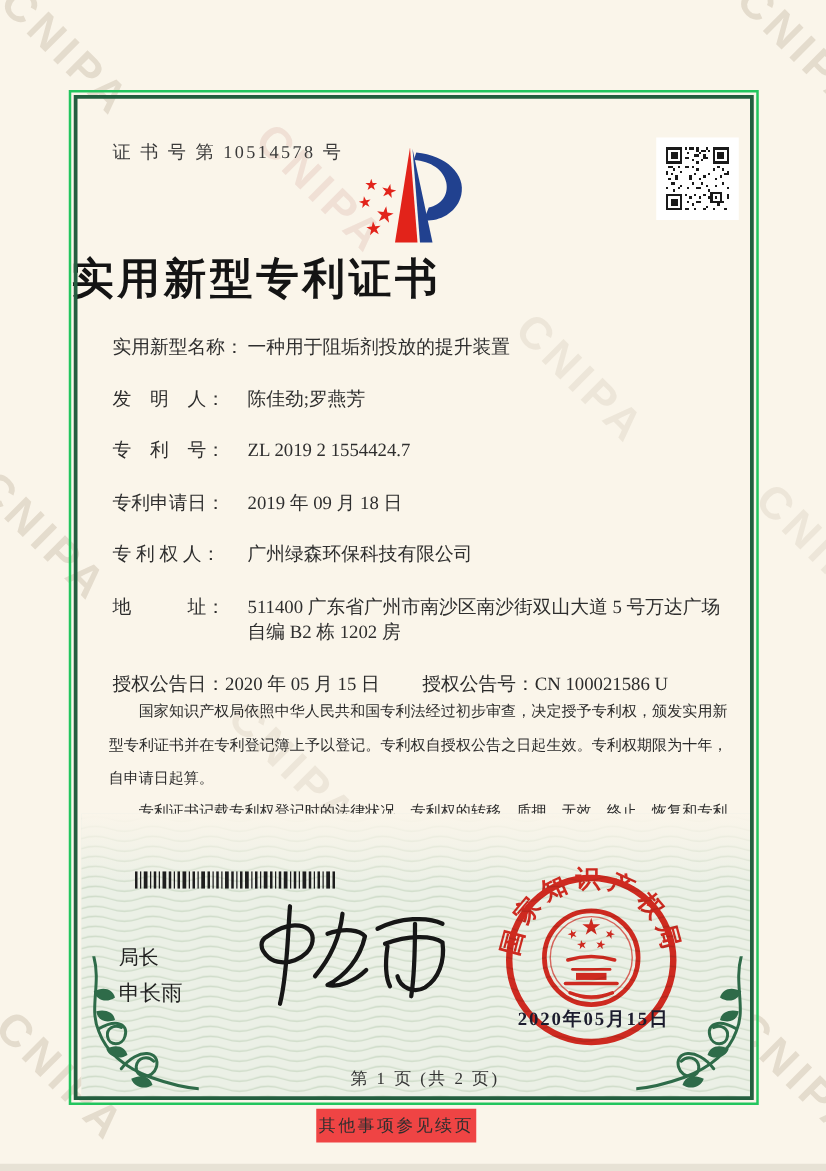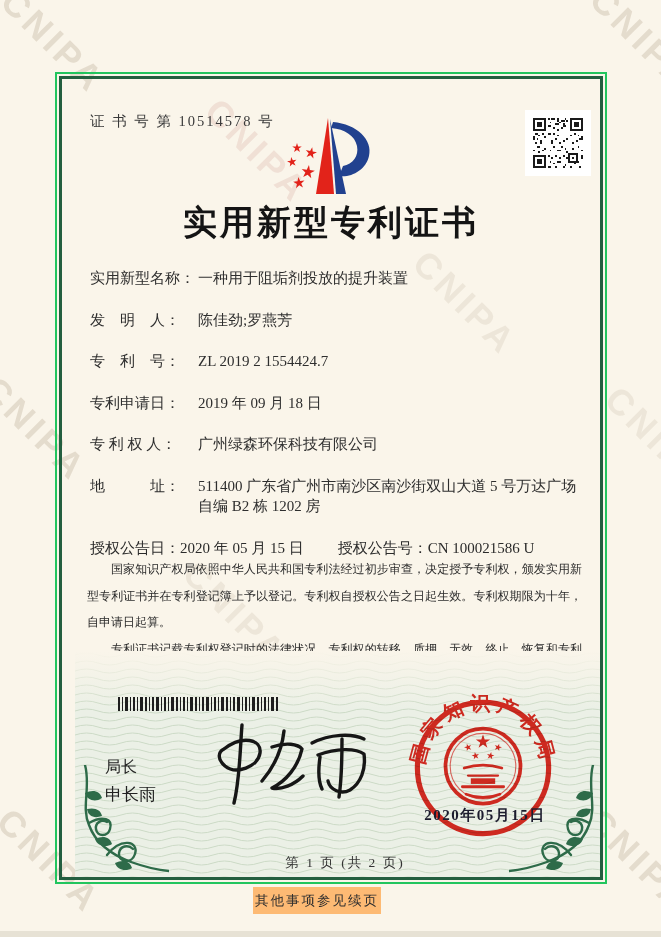--- a/index.html
+++ b/index.html
@@ -46,41 +46,40 @@
     font-size:14.5px; letter-spacing:2px; color:#3a3a3a;
   }
   .logo { position:absolute; left:226px; top:36px; width:102px; height:88px; }
   .qr-box {
     position:absolute; left:468px; top:36px; width:66px; height:66px;
     background:#fff; padding:6px;
   }
   .qr-box svg { width:54px; height:54px; display:block; }
   .cert-title {
     position:absolute; left:0; top:126px; width:100%;
-    text-align:center;
     font-size:34px; font-weight:700; letter-spacing:3px;
     color:#141414;
   }
   
   .fields { position:absolute; left:33px; top:194px; width:500px; }
   .field-row { margin-bottom:21px; font-size:15px; line-height:20.5px; white-space:normal; }
   .field-row .label { display:inline-block; width:108px; color:#2e2e2e; vertical-align:top; }
   .field-row .value { display:inline-block; width:388px; color:#2e2e2e; vertical-align:top; }
   .grant-row { font-size:15px; line-height:20px; }
   .grant-row .pair2 { margin-left:34px; }
   
   .body-text {
     position:absolute; left:30px; top:482px; width:495px;
     font-size:12px; line-height:26.5px; color:#2b2b2b;
     text-align:justify;
   }
   .body-text p { text-indent:2em; }
   
   .panel {
-    position:absolute; left:18px; right:2px; bottom:3px; height:228px;
+    position:absolute; left:8px; right:2px; bottom:3px; height:228px;
     background:#ebf0e6;
     overflow:hidden;
   }
   .panel .waves { position:absolute; inset:0; width:100%; height:100%; }
   .panel .fade {
     position:absolute; left:0; right:0; top:0; height:58px;
     background:linear-gradient(#faf5ea, rgba(250,245,234,0));
   }
   .flourish { position:absolute; bottom:2px; width:92px; height:112px; }
   .flourish.left { left:2px; }
@@ -100,21 +99,21 @@
     text-align:center; font-size:15px; letter-spacing:1.5px;
     color:#1c1c2e; font-weight:700; z-index:6;
   }
   .page-num {
     position:absolute; left:0; right:0; bottom:7px;
     text-align:center; font-size:13.5px; letter-spacing:2px; color:#333;padding-left:12px;
   }
   
   .continuation {
     position:absolute; left:253px; top:887px;
-    width:128px; height:27px; background:#fdba74;
+    width:128px; height:27px; background:#ef4444;
     text-align:center; line-height:27px;
     font-size:13.5px; letter-spacing:2px; color:#2e2e2e;
   }
   .page-edge { position:absolute; left:0; right:0; bottom:0; height:6px; background:#e7e2d5; }
 </style>
 </head>
 <body>
 
 <div class="wm" style="left:-12px; top:20px;">CNIPA</div>
 <div class="wm" style="left:577px; top:18px;">CNIPA</div>

